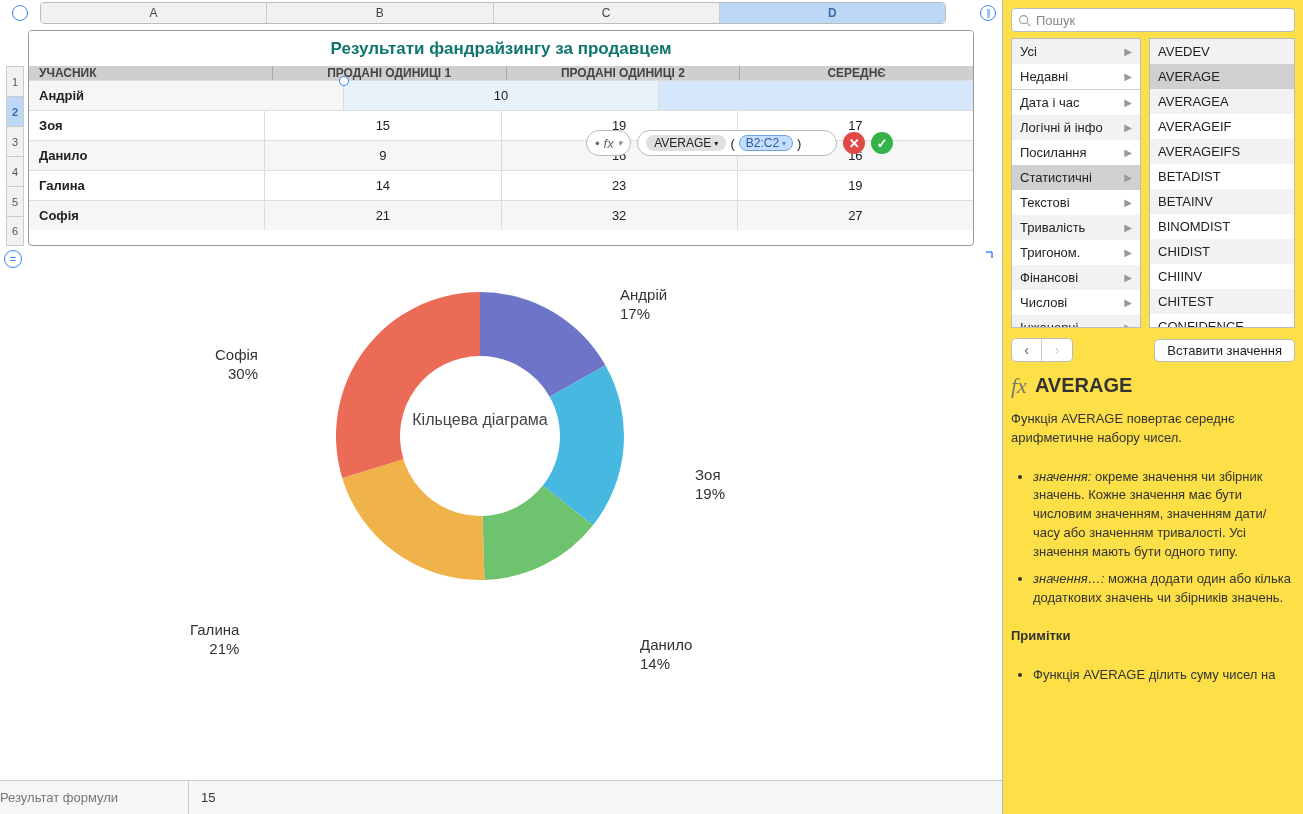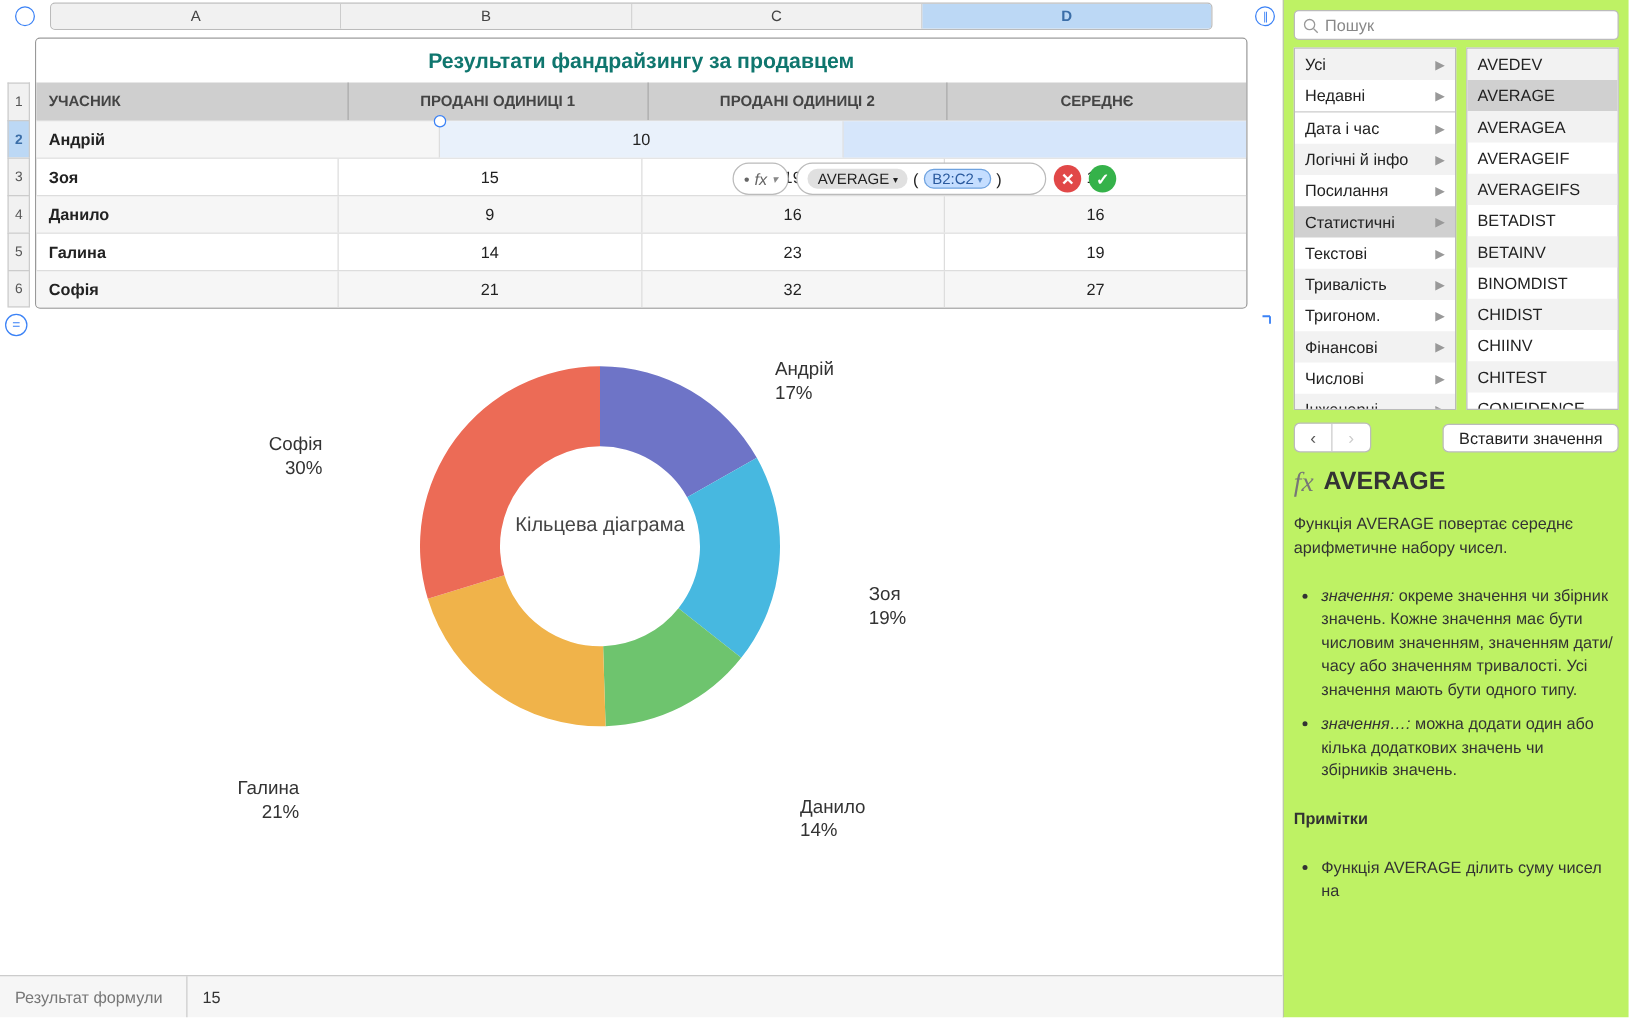--- a/index.html
+++ b/index.html
@@ -1,42 +1,42 @@
 <!DOCTYPE html>
 <html><head>
 <meta charset="utf-8">
 <style>
 * { margin:0; padding:0; box-sizing:border-box; }
 body { font-family:-apple-system,"Helvetica Neue",Arial,sans-serif; font-size:13px; color:#222; background:#fff; overflow:hidden; width:1303px; height:814px; position:relative; }
 
 
 .app { display:flex; width:100%; height:100%; }
 .sheet-area { flex:1; position:relative; background:#fff; display:flex; flex-direction:column; }
-.sidebar { width:277px; background:#bef264; border-left:1px solid #bbb; display:flex; flex-direction:column; padding:4px 8px 0 8px; font-size:13px; }
+.sidebar { width:301px; background:#fde047; border-left:1px solid #bbb; display:flex; flex-direction:column; padding:4px 8px 0 8px; font-size:13px; }
 
 
 .col-header-row { display:flex; height:24px; align-items:stretch; padding:2px 0 0 0; }
 .corner-handle { width:40px; display:flex; align-items:center; justify-content:center; }
 .corner-handle .circ { width:16px; height:16px; border:1.5px solid #3b82f6; border-radius:50%; }
 .col-headers { flex:1; display:flex; gap:0; border:1px solid #bbb; border-radius:4px; overflow:hidden; margin-right:28px; }
 .col-h { flex:1; text-align:center; font-size:12px; color:#444; line-height:20px; background:#f1f1f1; border-right:1px solid #ccc; }
 .col-h:last-child { border-right:none; }
 .col-h.sel { background:#bcd8f5; color:#3b6ea8; font-weight:600; }
 .pause-handle { width:28px; display:flex; align-items:center; justify-content:center; }
 .pause-handle .circ { width:16px; height:16px; border:1.5px solid #3b82f6; border-radius:50%; display:flex; align-items:center; justify-content:center; font-size:9px; color:#3b82f6; letter-spacing:-1px; }
 
 
 .table-wrap { display:flex; padding:6px 0 0 0; }
 .row-gutter { width:28px; padding-top:36px; }
 .row-num { height:30px; display:flex; align-items:center; justify-content:center; background:#f1f1f1; border:1px solid #ccc; border-bottom:none; font-size:11px; color:#555; margin-left:6px; width:18px; }
 .row-num:last-child { border-bottom:1px solid #ccc; }
 .row-num.sel { background:#bcd8f5; color:#3b6ea8; font-weight:600; }
 .data-table { flex:1; margin-right:28px; border:1px solid #999; border-radius:4px; overflow:hidden; }
 .tbl-title { height:35px; background:#fff; text-align:center; font-size:17px; font-weight:600; line-height:35px; color:#0f766e; }
-.tbl-head { display:flex; background:#cfcfcf; height:30px; }
+.tbl-head { display:flex; background:#cfcfcf; height:14px; }
 .tbl-head .th { flex:1; font-size:12px; font-weight:700; color:#444; display:flex; align-items:center; border-right:1px solid #aaa; }
 .tbl-head .th:first-child { padding-left:10px; justify-content:flex-start; }
 .tbl-head .th:not(:first-child) { justify-content:center; }
 .tbl-head .th:last-child { border-right:none; }
 .tbl-row { display:flex; height:30px; border-top:1px solid #ddd; }
 .tbl-row.alt { background:#f6f6f6; }
 .tbl-row .td { flex:1; display:flex; align-items:center; border-right:1px solid #ddd; padding:0 10px; }
 .tbl-row .td:first-child { font-weight:600; }
 .tbl-row .td:not(:first-child) { justify-content:center; }
 .tbl-row .td:last-child { border-right:none; }
@@ -60,21 +60,21 @@
 
 .chart-area { flex:1; position:relative; padding:10px 30px 0 30px; }
 .donut { position:absolute; left:320px; top:30px; width:320px; height:320px; }
 .donut-center { position:absolute; left:370px; top:165px; width:220px; text-align:center; font-size:16px; color:#444; }
 .chart-label { position:absolute; font-size:15px; color:#333; line-height:1.25; }
 .chart-label .pct { font-weight:400; }
 .eq-mark { position:absolute; left:4px; top:4px; width:18px; height:18px; border:1.5px solid #3b82f6; border-radius:50%; color:#3b82f6; font-size:11px; display:flex; align-items:center; justify-content:center; }
 
 
 .footer { height:34px; border-top:1px solid #ccc; background:#f6f6f6; display:flex; align-items:stretch; font-size:13px; color:#777; }
-.footer .lbl { width:150px; border-right:1px solid #ccc; display:flex; align-items:center; padding-left:12px; }
+.footer .lbl { width:189px; border-right:1px solid #ccc; display:flex; align-items:center; padding-left:0; }
 .footer .val { flex:1; display:flex; align-items:center; padding-left:12px; color:#333;}
 
 
 .search-box { display:flex; align-items:center; background:#fff; border:1px solid #bbb; border-radius:4px; height:24px; margin:4px 0 6px 0; padding:0 6px; gap:5px; color:#888;}
 .search-box svg { width:13px; height:13px; }
 .categories { display:flex; gap:8px; }
 .cat-col { width:130px; border:1px solid #bbb; background:#fff; max-height:290px; overflow:hidden;}
 .fn-col { flex:1; border:1px solid #bbb; background:#fff; max-height:290px; overflow:hidden;}
 .cat-item, .fn-item { padding:3px 8px; font-size:13px; border-bottom:0; display:flex; justify-content:space-between; align-items:center; height:25px;}
 .cat-item .arr { color:#999; font-size:10px;}

